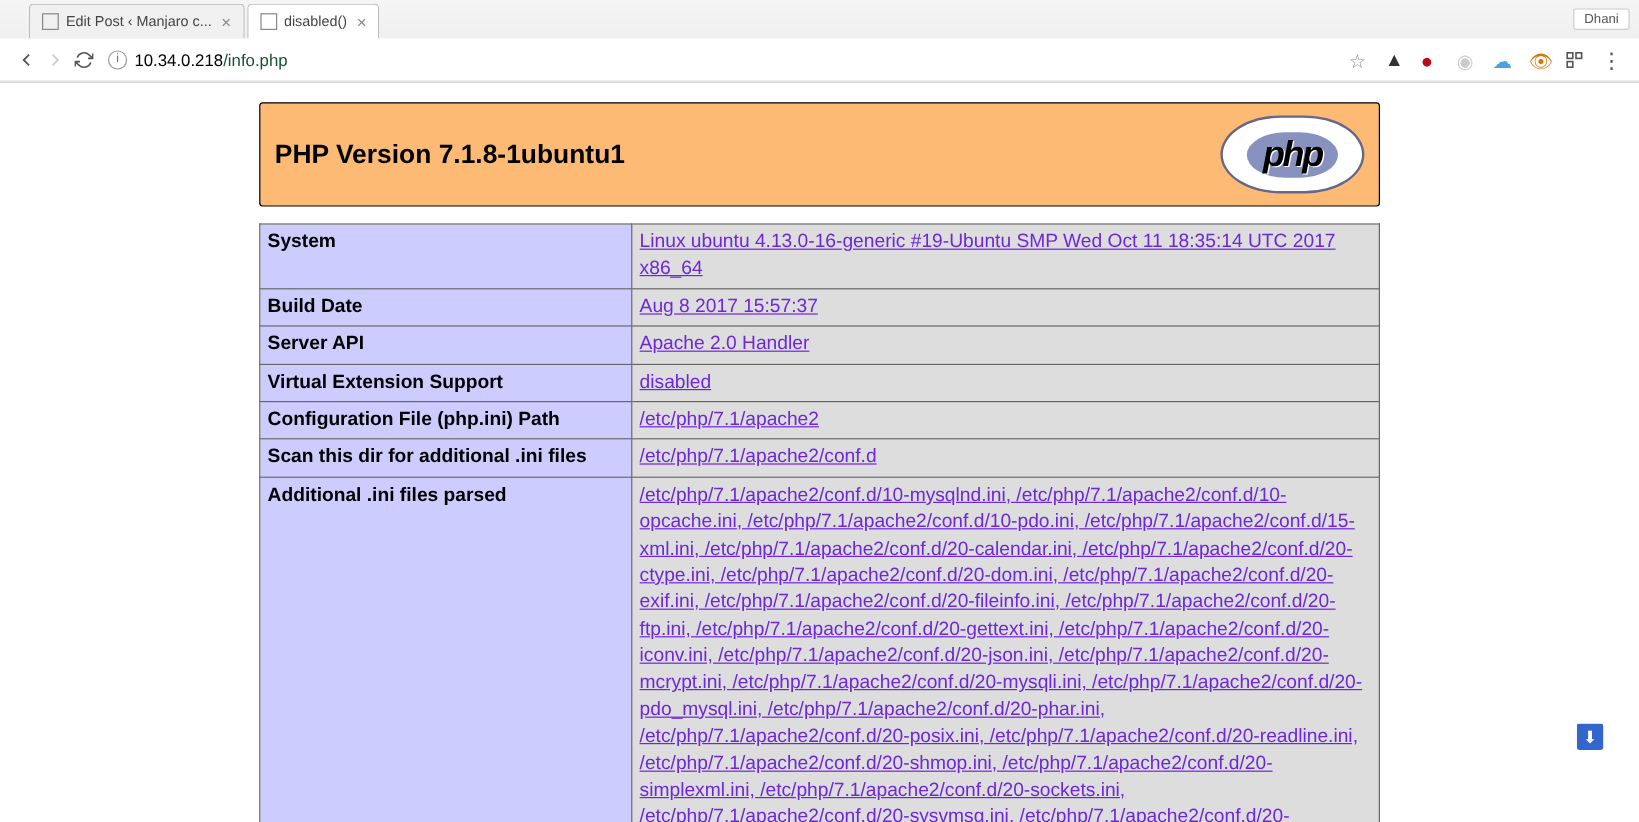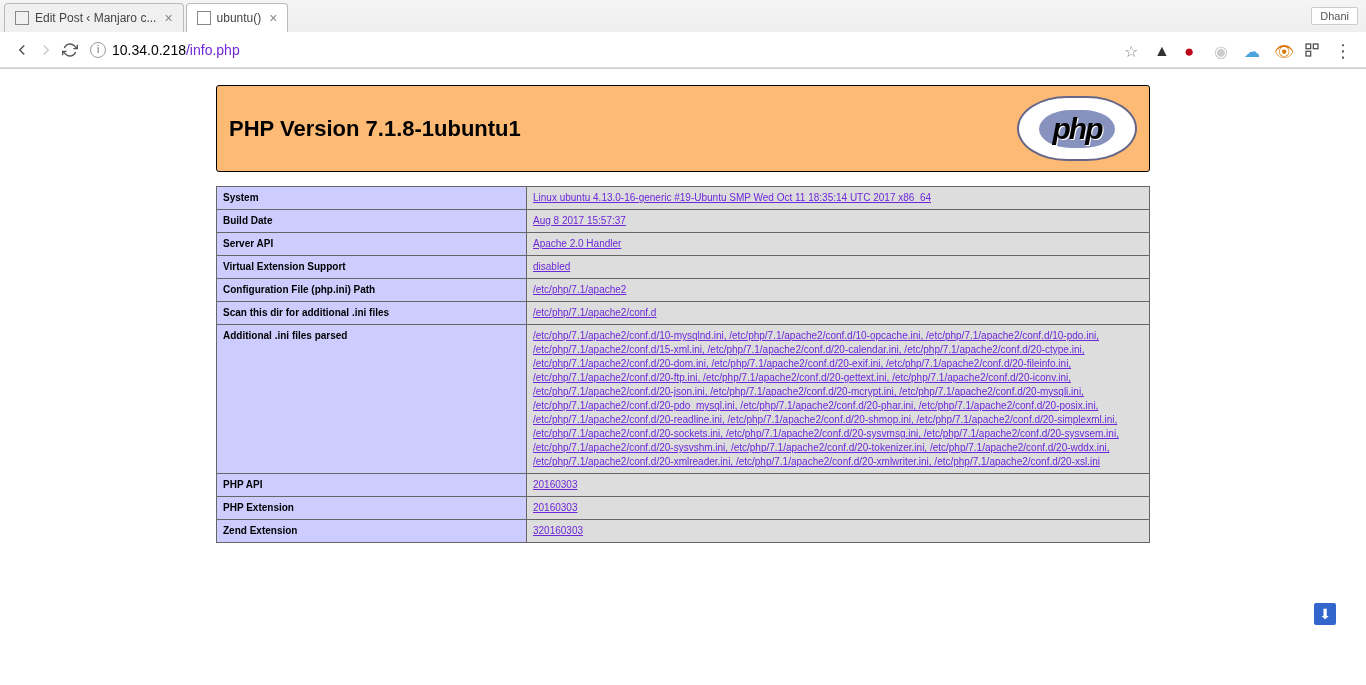--- a/index.html
+++ b/index.html
@@ -1,50 +1,50 @@
 <!DOCTYPE html>
 <html><head>
   <meta charset="utf-8">
   <style>
     * { margin: 0; padding: 0; box-sizing: border-box; }
     body { font-family: Arial, sans-serif; background: #fff; overflow: hidden; }
     
     .browser-chrome { background: linear-gradient(#f5f5f5, #e8e8e8); border-bottom: 1px solid #ccc; }
-    .tab-bar { display: flex; align-items: flex-end; height: 32px; padding-left: 4px; }
+    .tab-bar { display: flex; align-items: flex-end; height: 32px; padding-left: 24px; }
     .tab { display: flex; align-items: center; padding: 6px 10px; background: #f0f0f0; border: 1px solid #bbb; border-bottom: none; border-radius: 4px 4px 0 0; margin-right: 2px; font-size: 12px; color: #444; max-width: 190px; cursor: default; }
     .tab.active { background: #fff; }
     .tab-icon { width: 14px; height: 14px; margin-right: 6px; display: inline-block; border: 1px solid #888; }
     .tab-title { flex: 1; white-space: nowrap; overflow: hidden; text-overflow: ellipsis; }
     .tab-close { margin-left: 8px; color: #888; cursor: pointer; font-size: 14px; }
     .user-badge { margin-left: auto; margin-right: 8px; background: #fff; border: 1px solid #ccc; padding: 2px 8px; font-size: 11px; color: #555; align-self: center; border-radius: 2px; }
     
     .nav-bar { display: flex; align-items: center; padding: 6px 10px; background: #fff; border-bottom: 1px solid #ddd; height: 36px; }
     .nav-btn { width: 24px; height: 24px; display: flex; align-items: center; justify-content: center; color: #555; cursor: pointer; }
     .nav-btn.disabled { color: #ccc; }
     .url-bar { flex: 1; display: flex; align-items: center; margin: 0 8px; }
     .url-info-icon { width: 16px; height: 16px; border: 1px solid #999; border-radius: 50%; display: flex; align-items: center; justify-content: center; font-size: 10px; color: #666; margin-right: 6px; }
     .url-text { font-size: 14px; color: #222; }
     .url-text .host { color: #000; }
-    .url-text .path { color: #6d28d9; }
+    .url-text .path { color: #14532d; }
     .toolbar-icons { display: flex; align-items: center; gap: 14px; padding-right: 6px; }
     .toolbar-icon { width: 16px; height: 16px; cursor: pointer; color: #666; }
     .star-icon { color: #888; font-size: 16px; }
     .pinterest-icon { color: #bd081c; font-weight: bold; font-size: 17px; }
     .menu-dots { color: #555; font-size: 18px; line-height: 1; }
     
     .page-body { height: calc(685px - 68px); overflow-y: scroll; padding: 16px 0; }
     .php-container { width: 934px; margin: 0 auto; }
     
     .php-header { background: #fdba74; border: 1px solid #000; padding: 10px 12px; display: flex; align-items: center; justify-content: space-between; margin-bottom: 14px; border-radius: 3px; }
     .php-title { font-size: 22px; font-weight: bold; color: #000; }
     .php-logo { background: #fff; border-radius: 50% / 60%; width: 120px; height: 65px; display: flex; align-items: center; justify-content: center; border: 2px solid #666688; }
     .php-logo-inner { background: #8892bf; color: #000; font-weight: bold; font-size: 30px; font-style: italic; padding: 2px 14px; border-radius: 50% / 60%; letter-spacing: -2px; text-shadow: 1px 1px 0 #fff; }
     
     .info-table { width: 100%; border-collapse: collapse; border: 1px solid #666; }
-    .info-table td { border: 1px solid #666; padding: 4px 6px; font-size: 10px; vertical-align: top; line-height: 1.4; }
+    .info-table td { border: 1px solid #666; padding: 4px 6px; font-size: 16px; vertical-align: top; line-height: 1.4; }
     .info-table .e { background: #ccccff; font-weight: bold; width: 310px; }
     .info-table .v { background: #ddd; color: #6d28d9; text-decoration: underline; }
     
     .scroll-down-badge { position: fixed; right: 30px; bottom: 60px; width: 22px; height: 22px; background: #3366cc; display: flex; align-items: center; justify-content: center; color: #fff; font-size: 14px; border-radius: 2px; }
     
     ::-webkit-scrollbar { width: 14px; }
     ::-webkit-scrollbar-track { background: #f1f1f1; }
     ::-webkit-scrollbar-thumb { background: #c1c1c1; border-radius: 2px; }
   </style>
 </head>
@@ -52,21 +52,21 @@
 
 <div class="browser-chrome">
   <div class="tab-bar">
     <div class="tab">
       <span class="tab-icon"></span>
       <span class="tab-title">Edit Post ‹ Manjaro c...</span>
       <span class="tab-close">×</span>
     </div>
     <div class="tab active">
       <span class="tab-icon"></span>
-      <span class="tab-title">ubuntu()</span>
+      <span class="tab-title">disabled()</span>
       <span class="tab-close">×</span>
     </div>
     <span class="user-badge">Dhani</span>
   </div>
   <div class="nav-bar">
     <div class="nav-btn">
       <svg width="18" height="18" viewBox="0 0 24 24" fill="none" stroke="currentColor" stroke-width="2">
           <polyline points="15 18 9 12 15 6"></polyline>
         </svg>
     </div>

